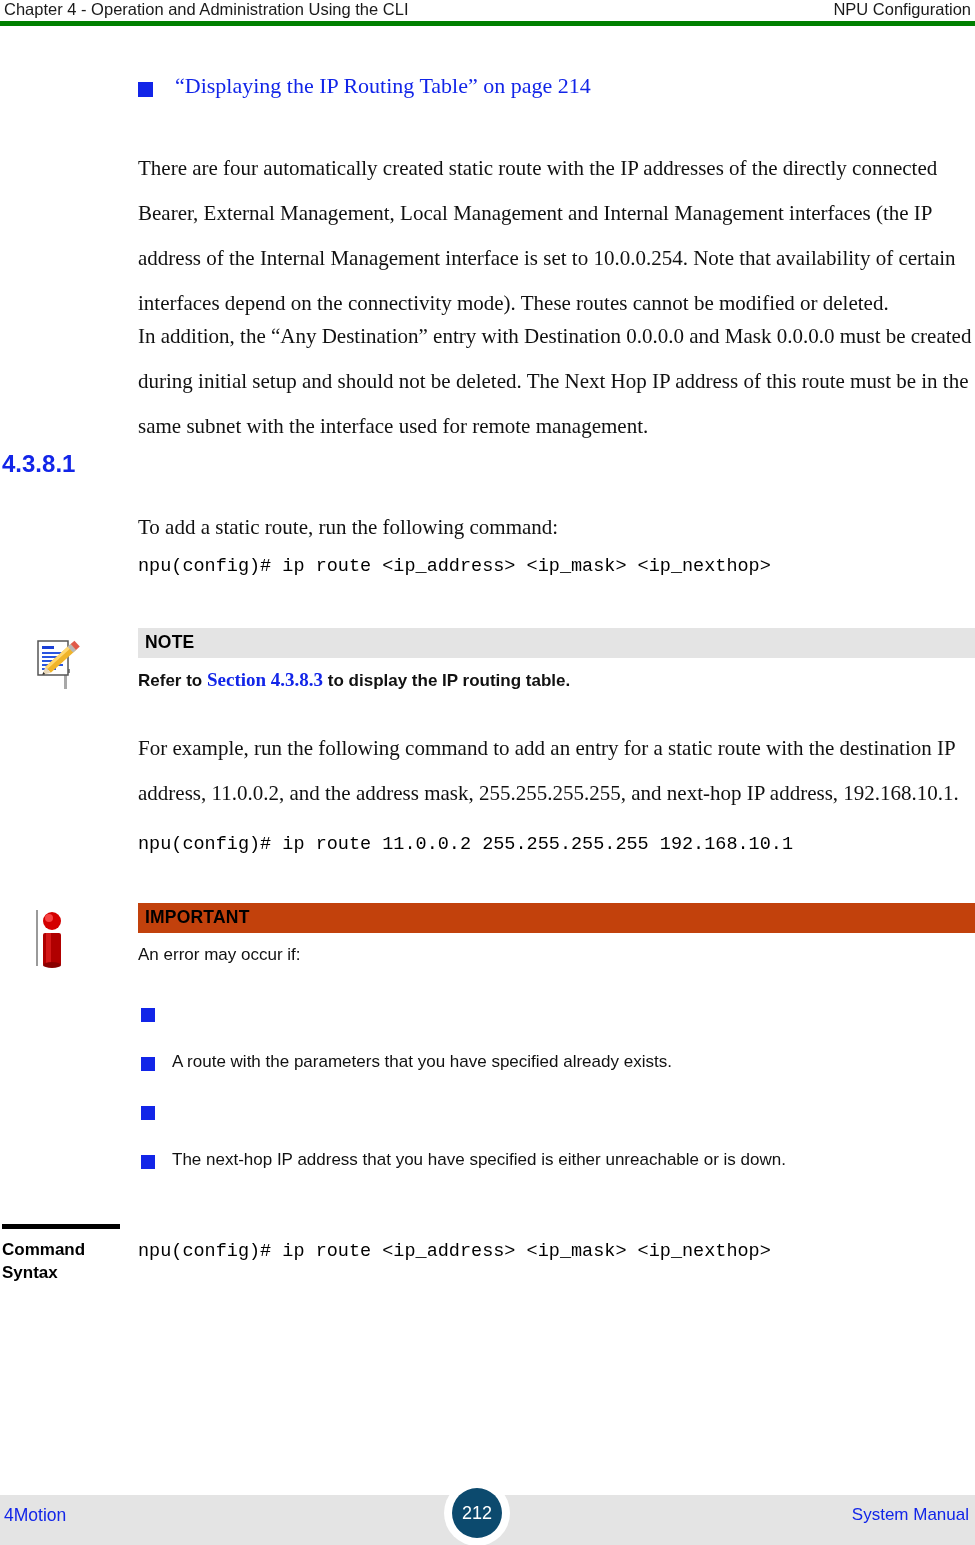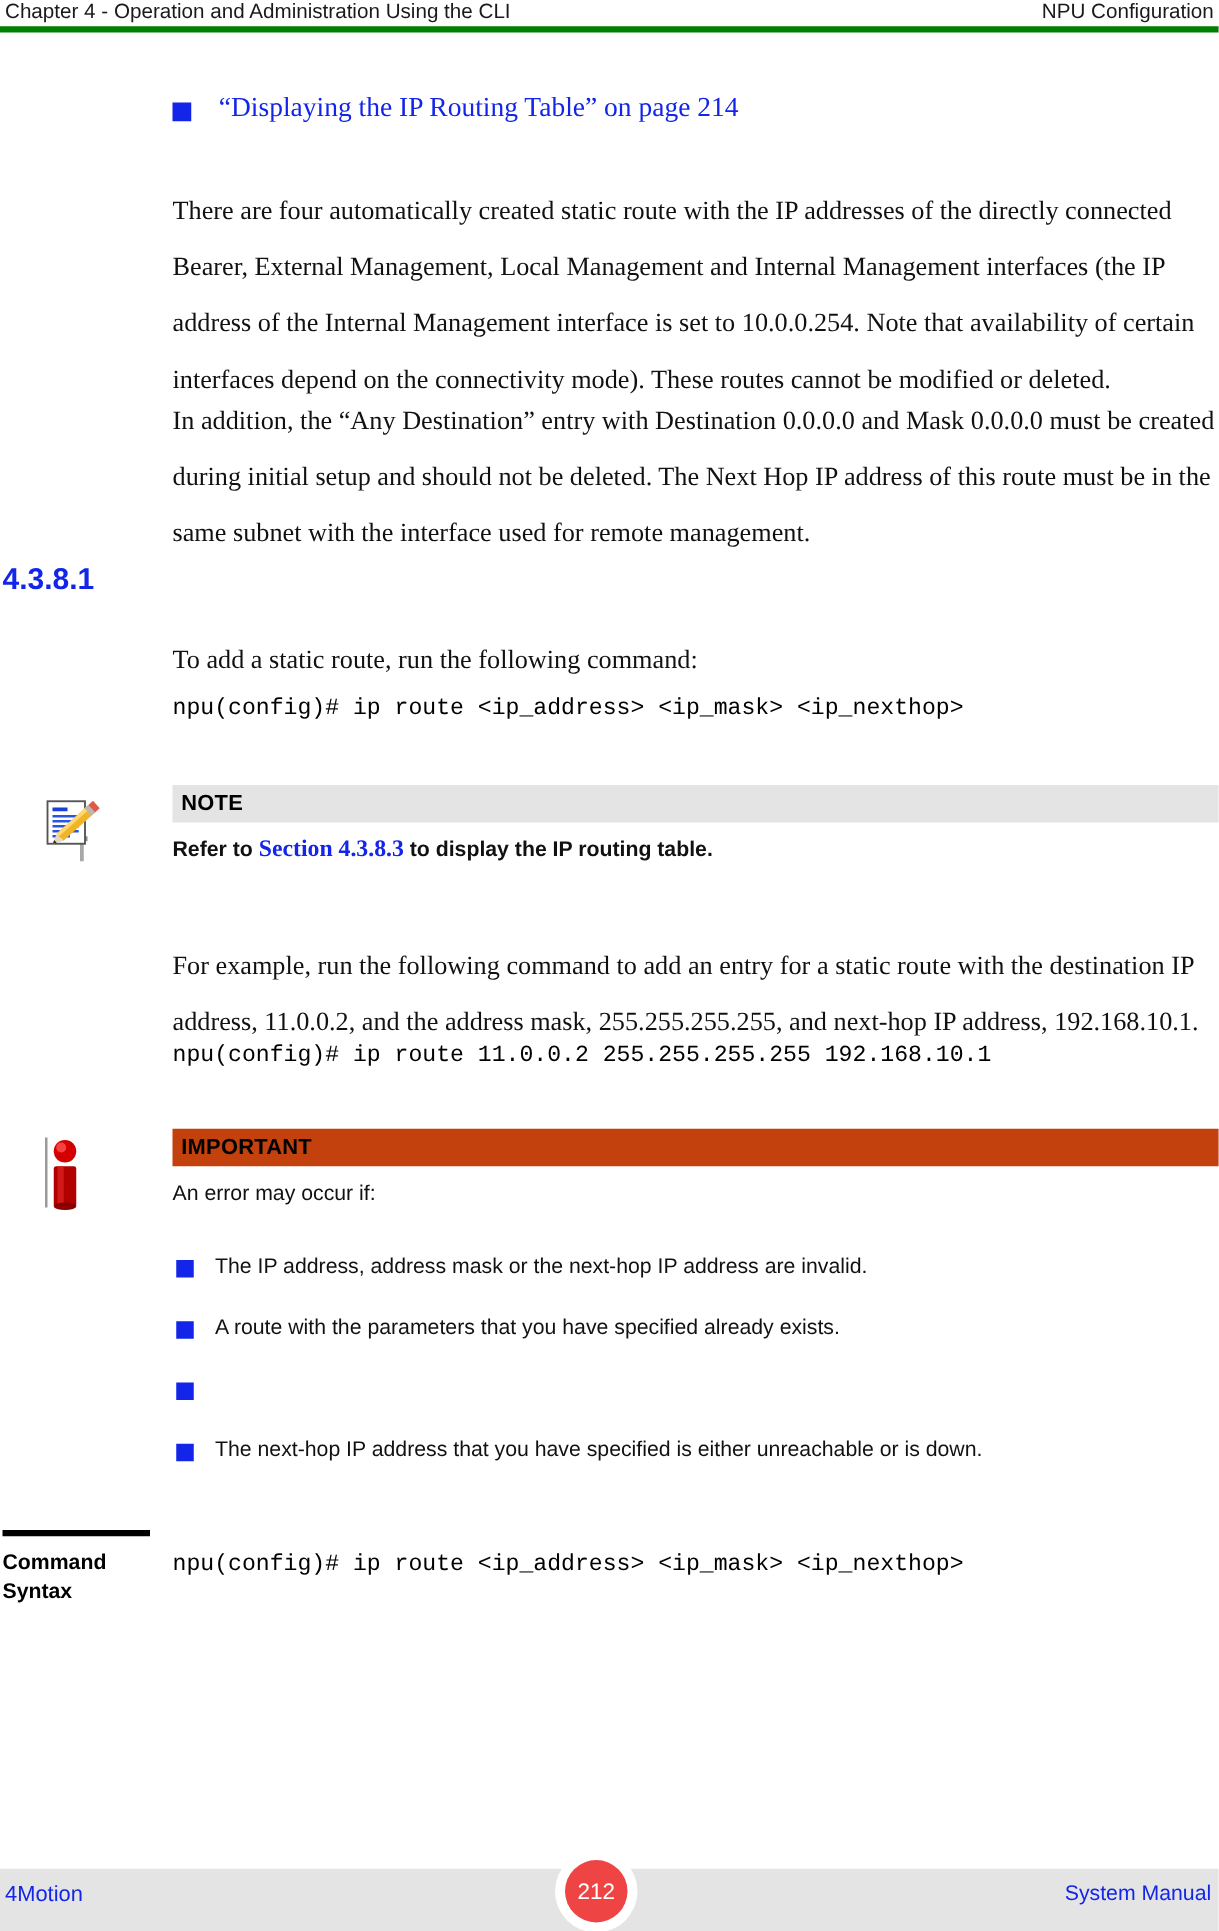--- a/index.html
+++ b/index.html
@@ -264,21 +264,21 @@
     border-radius: 50%;
     background: #ffffff;
   }
   #footer-pageno {
     position: absolute;
     left: 452px;
     top: 1488px;
     width: 50px;
     height: 50px;
     border-radius: 50%;
-    background: #ef4444;
+    background: #0c4a6e;
     color: #ffffff;
     font-family: "Liberation Sans", sans-serif;
     font-size: 18px;
     display: flex;
     align-items: center;
     justify-content: center;
   }
 </style>
 </head>
 <body>
@@ -325,42 +325,41 @@
       <rect x="44" y="22" width="4" height="8" fill="#b8b8b8"></rect>
       <rect x="48" y="22" width="5" height="8" fill="#e05a4a"></rect>
     </g>
   </svg>
 </div>
 <div class="admon-band band-note" style="top:628px;">
   <span class="ttl">NOTE</span>
 </div>
 <div class="admon-body" style="top:668px;font-weight:bold;"><span>Refer to </span><span class="link">Section 4.3.8.3</span><span> to display the IP routing table.</span></div>
 
-<div class="body-text" style="top:726px;margin-top:24px;">For example, run the following command to add an entry for a static route with the destination IP address, 11.0.0.2, and the address mask, 255.255.255.255, and next-hop IP address, 192.168.10.1.</div>
+<div class="body-text" style="top:726px;">For example, run the following command to add an entry for a static route with the destination IP address, 11.0.0.2, and the address mask, 255.255.255.255, and next-hop IP address, 192.168.10.1.</div>
 
 <div class="cmd-line" style="top:834px;"><b>npu(config)# ip route </b><b>11.0.0.2 255.255.255.255 192.168.10.1</b></div>
 
 <div id="important-icon">
   <svg width="62" height="66" viewBox="0 0 62 66" xmlns="http://www.w3.org/2000/svg">
     <rect x="6" y="4" width="2" height="56" fill="#9a9a9a"></rect>
     <circle cx="22" cy="15" r="9" fill="#d40000"></circle>
     <circle cx="19" cy="12" r="4" fill="#ff5252" opacity="0.8"></circle>
     <rect x="13" y="27" width="18" height="33" rx="2" fill="#b00000"></rect>
     <rect x="16" y="27" width="5" height="33" fill="#e02020" opacity="0.75"></rect>
     <ellipse cx="22" cy="59" rx="9" ry="3" fill="#8a0000"></ellipse>
   </svg>
 </div>
 <div class="admon-band band-important" style="top:903px;">
   <span class="ttl">IMPORTANT</span>
 </div>
 <div class="admon-body" style="top:943px;">An error may occur if:</div>
 
 <div class="ibullet" style="top:1003px;">
   <span class="sq"></span>
-  <span class="lbl">The IP address, address mask or the next-hop IP address are invalid.</span>
 </div>
 <div class="ibullet" style="top:1052px;">
   <span class="sq"></span>
   <span class="lbl">A route with the parameters that you have specified already exists.</span>
 </div>
 <div class="ibullet" style="top:1101px;">
   <span class="sq"></span>
 </div>
 <div class="ibullet" style="top:1150px;">
   <span class="sq"></span>

